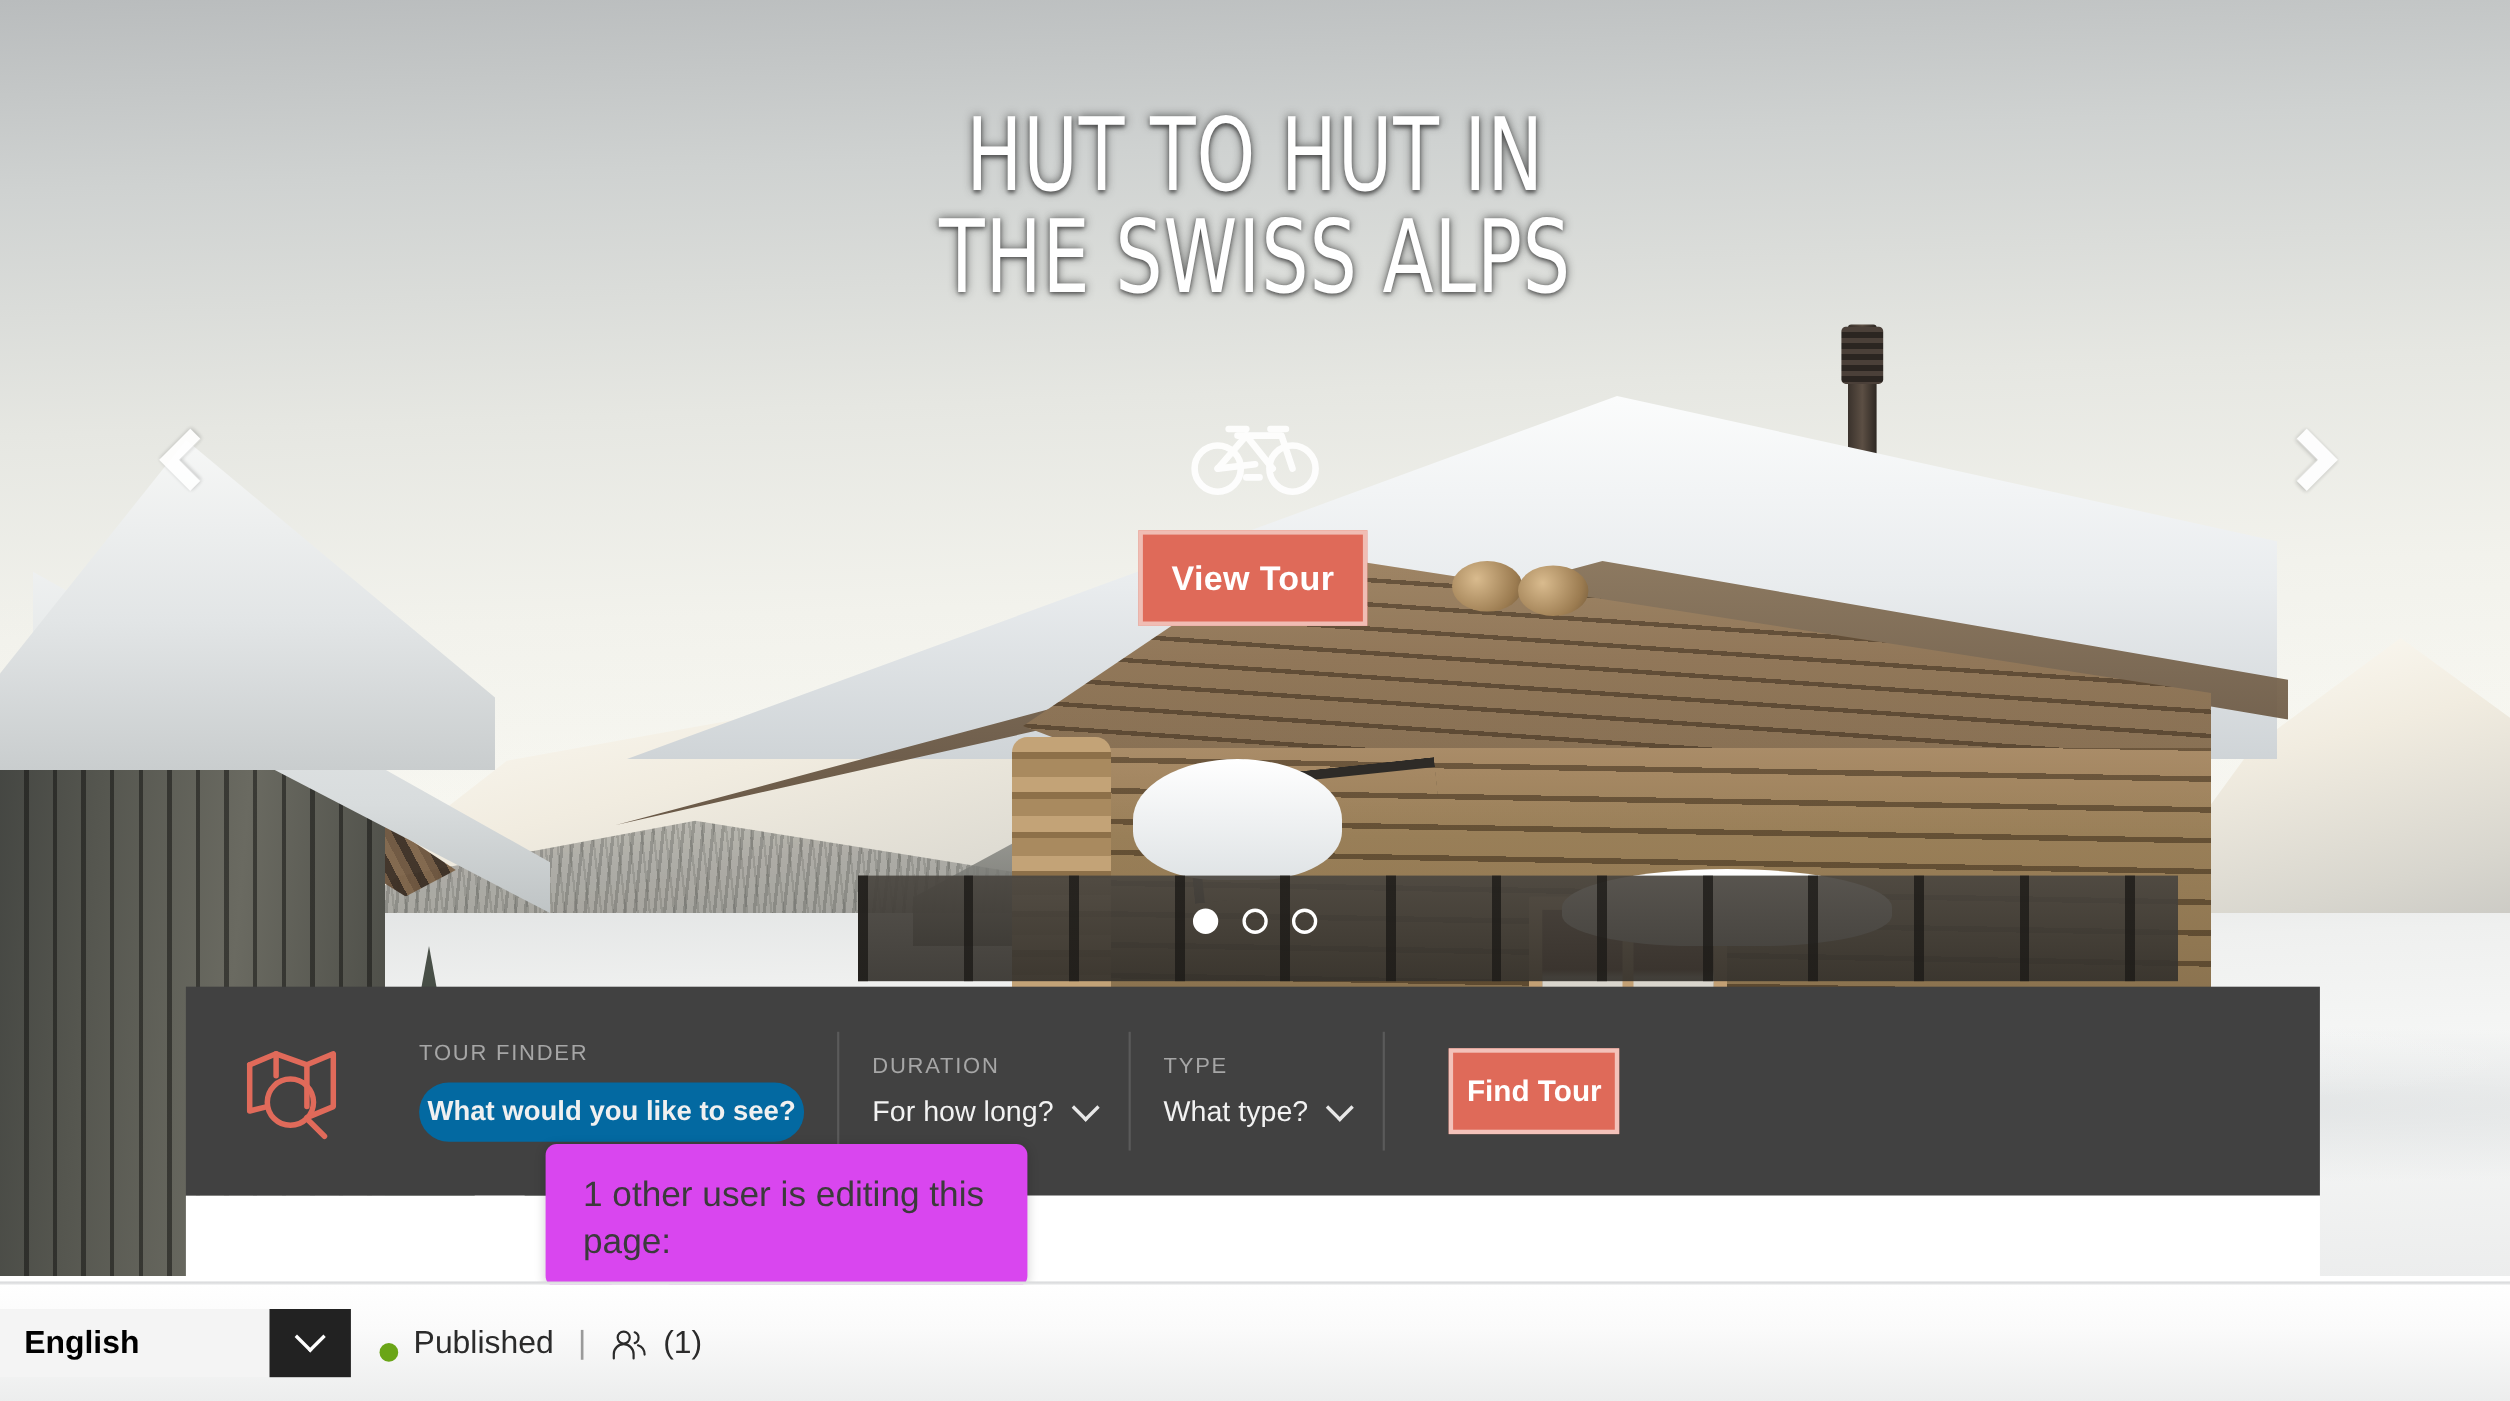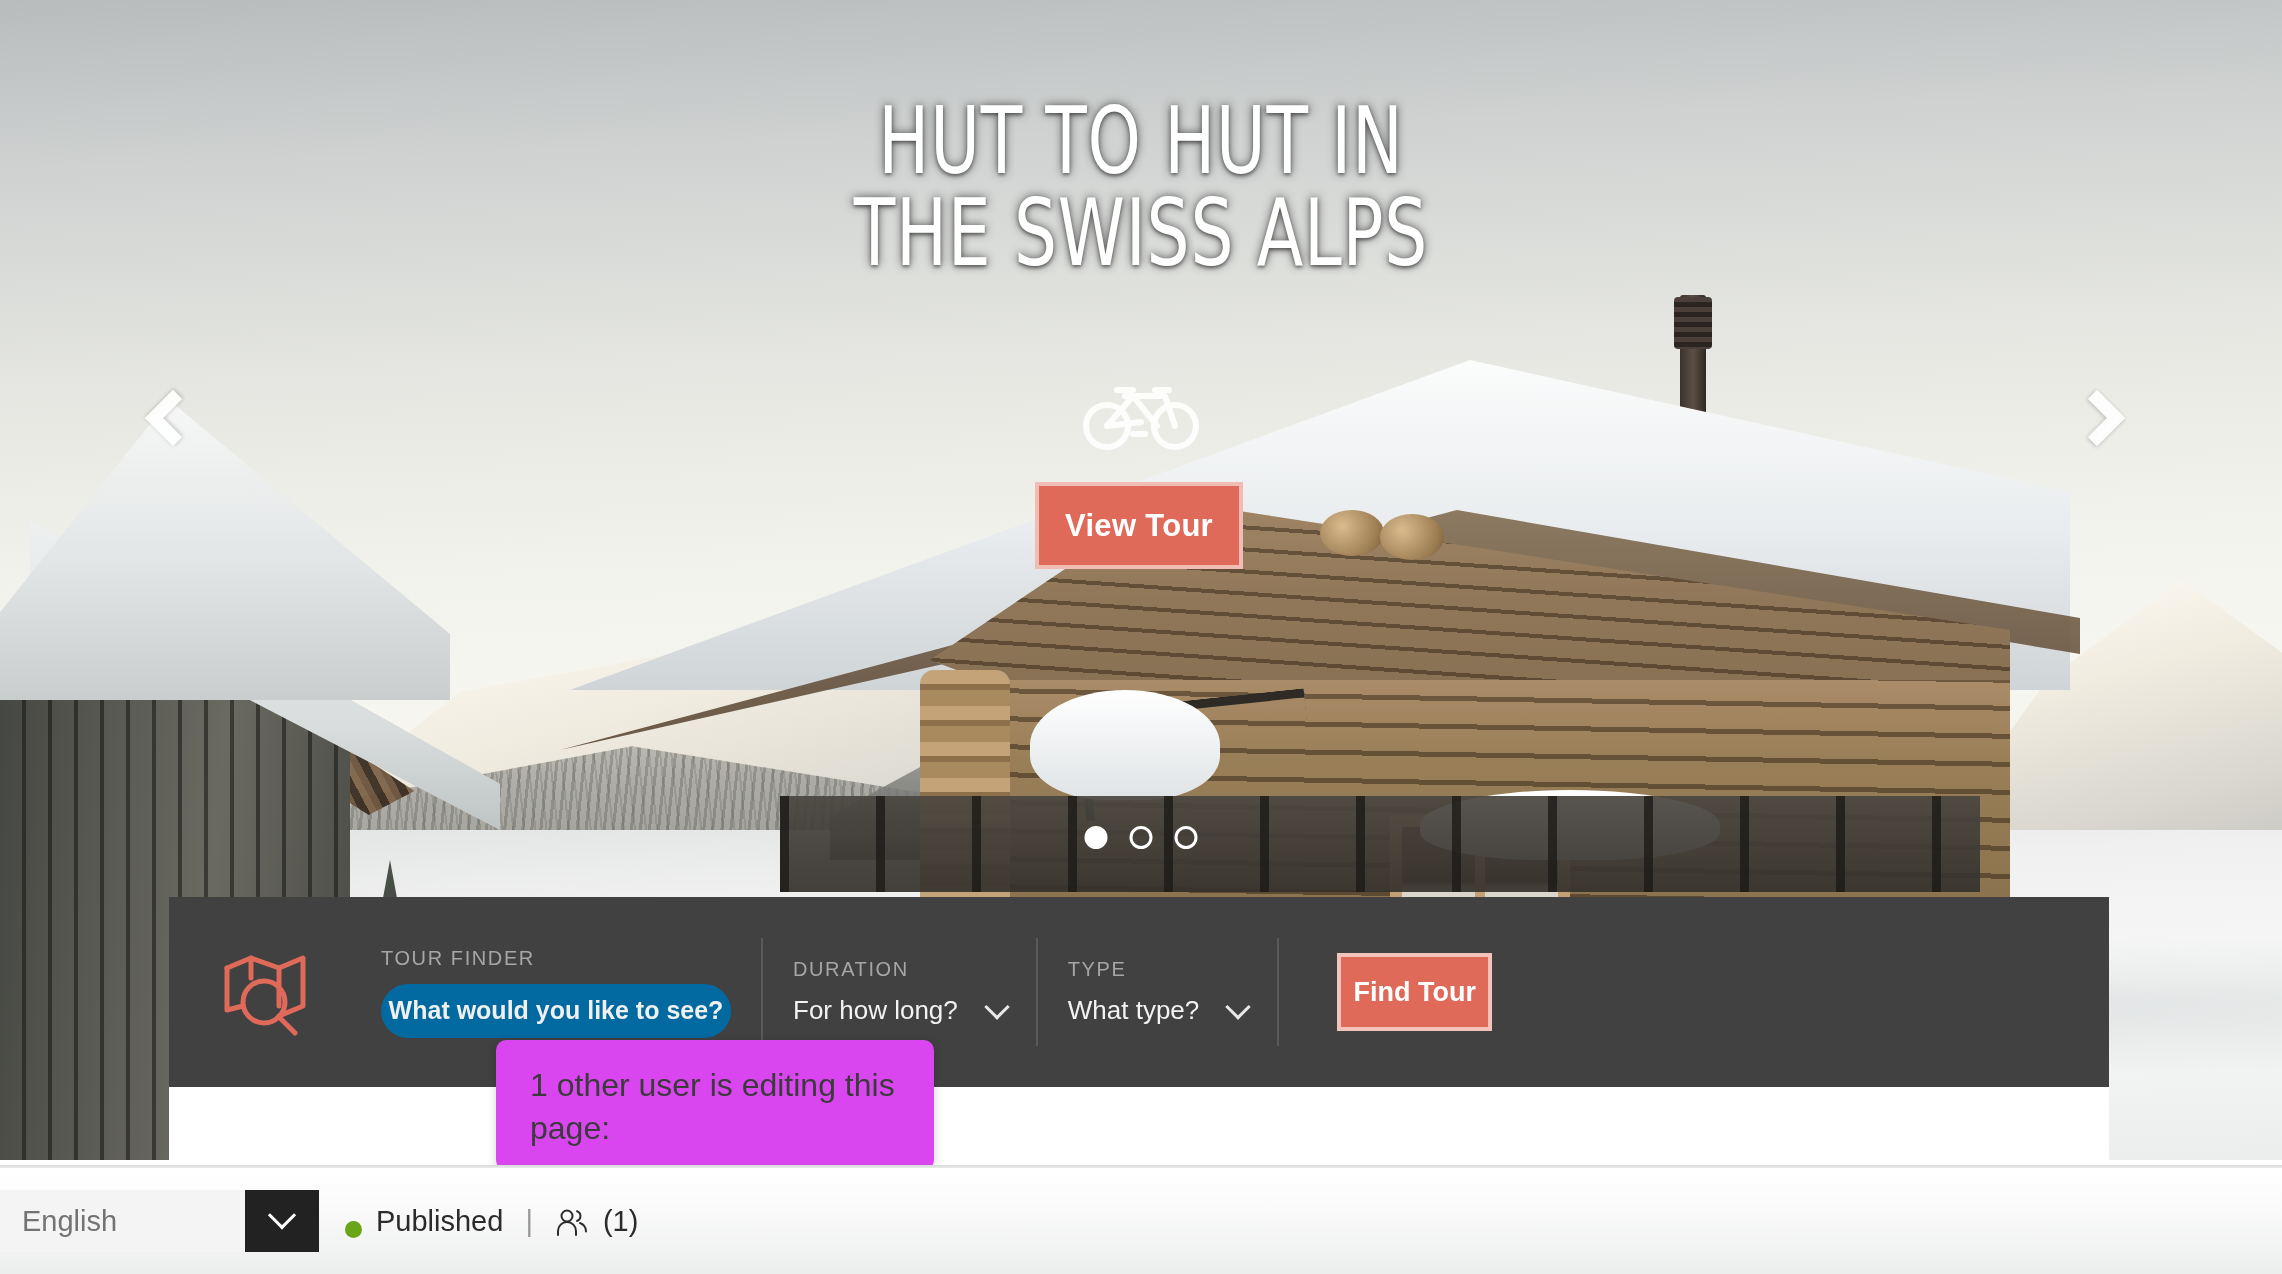--- a/index.html
+++ b/index.html
@@ -245,21 +245,21 @@
     margin-bottom: 14px; text-transform: uppercase;
   }
   .search-pill {
     width: 350px; height: 54px; border-radius: 27px;
     background: #0369a1; border: none; outline: none;
     color: #f0f0f0; font-size: 25px; font-weight: 700;
     text-align: center; font-family: "Liberation Sans", sans-serif;
   }
   .search-pill::placeholder { color: #f0f0f0; opacity: 1; }
 
-  .sel-row { display: flex; align-items: center; gap: 30px; }
+  .sel-row { display: flex; align-items: center; gap: 20px; }
   .sel-val { color: #f2f2f2; font-size: 26px; font-family: "Liberation Sans Narrow","Liberation Sans",sans-serif; white-space: nowrap; }
   .chev { width: 18px; height: 18px; border-right: 3px solid #e8e8e8; border-bottom: 3px solid #e8e8e8;
           transform: rotate(45deg); margin-top: -8px; }
 
   .find-tour-btn {
     margin-left: 28px; width: 155px; height: 78px;
     background: #df6a59; border: 4px solid #f3c2ba;
     color: #fff; font-size: 27px; font-weight: 700; cursor: pointer;
     font-family: "Liberation Sans Narrow","Liberation Sans",sans-serif;
   }
@@ -295,21 +295,21 @@
     position: absolute; left: 0; top: 1168px; width: 2282px; height: 106px;
     background: linear-gradient(180deg,#ffffff 0%, #fafafa 40%, #eceded 100%);
     display: flex; align-items: center;
   }
   .lang-select {
     display: flex; align-items: stretch; height: 62px; margin-left: 0;
     background: #f4f4f4; cursor: pointer;
   }
   .lang-name {
     display:flex; align-items:center; padding: 0 28px 0 22px;
-    font-size: 29px; color: #737373; min-width: 245px;
+    font-size: 29px; color: #000000; min-width: 245px; font-weight: bold;
   }
   .lang-caret {
     width: 74px; background: #222; display:flex; align-items:center; justify-content:center;
   }
   .lang-caret i {
     display:block; width: 20px; height: 20px;
     border-right: 3px solid #fff; border-bottom: 3px solid #fff;
     transform: rotate(45deg) translate(-4px,-4px);
   }
   .status-info { display:flex; align-items:flex-end; margin-left: 26px; gap: 14px; }

